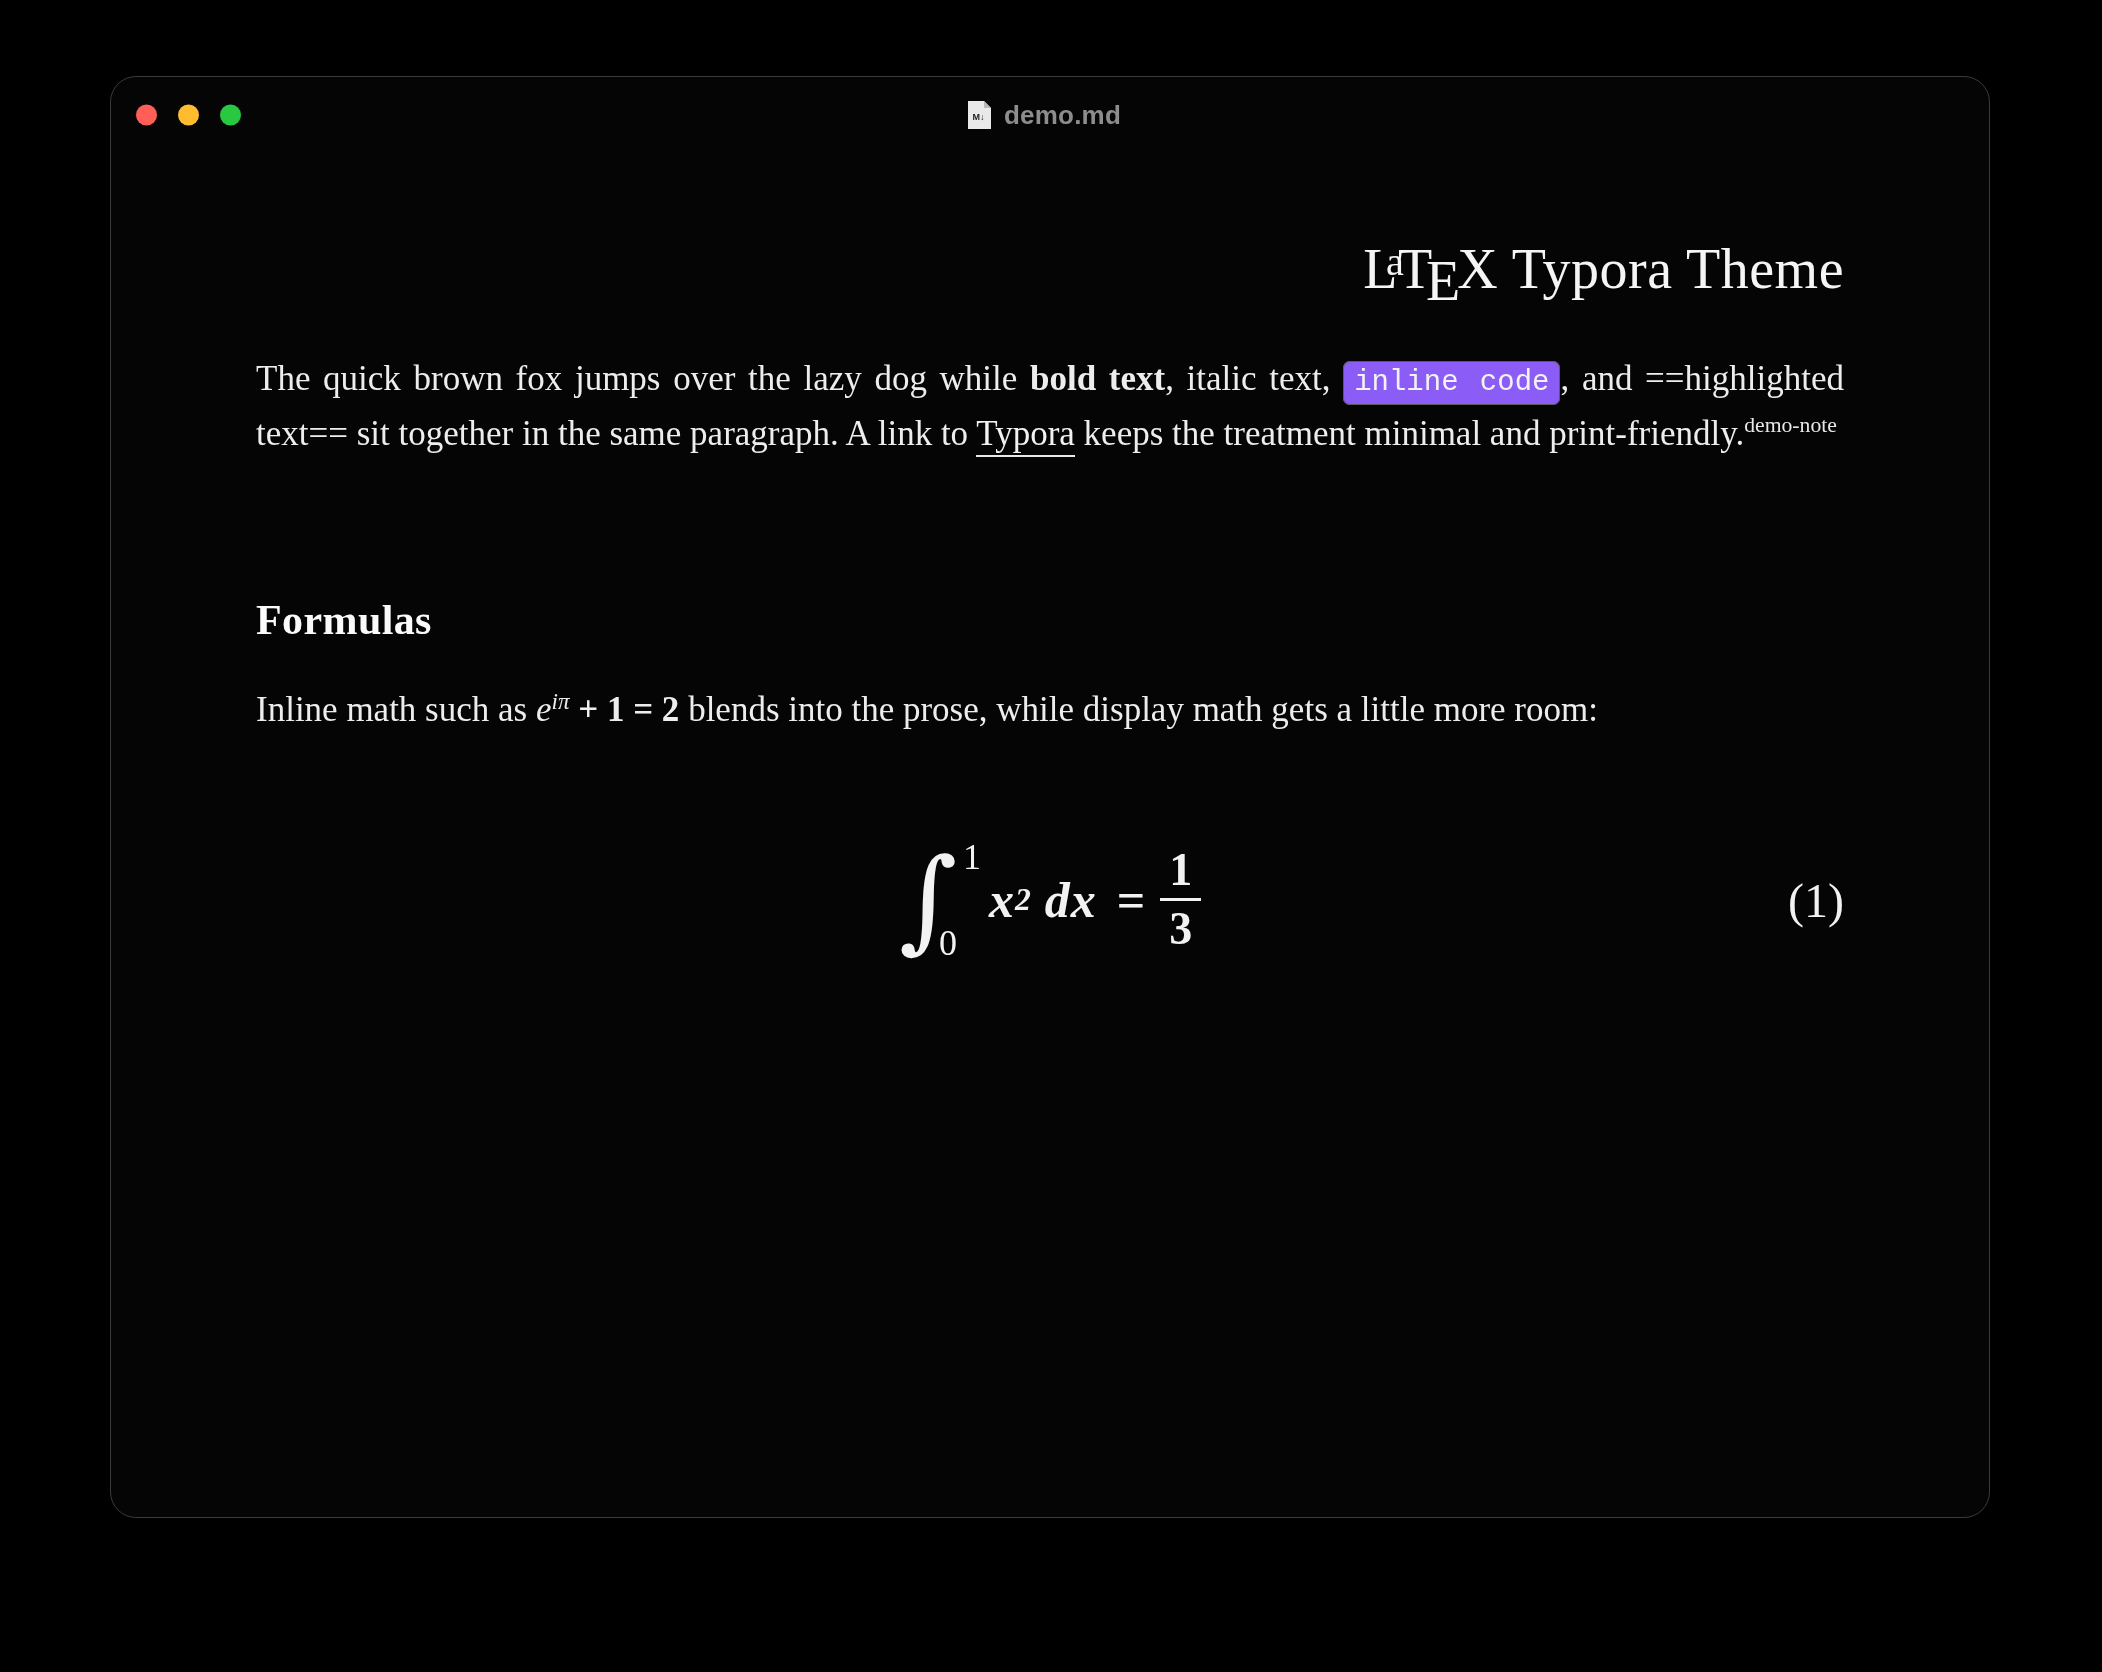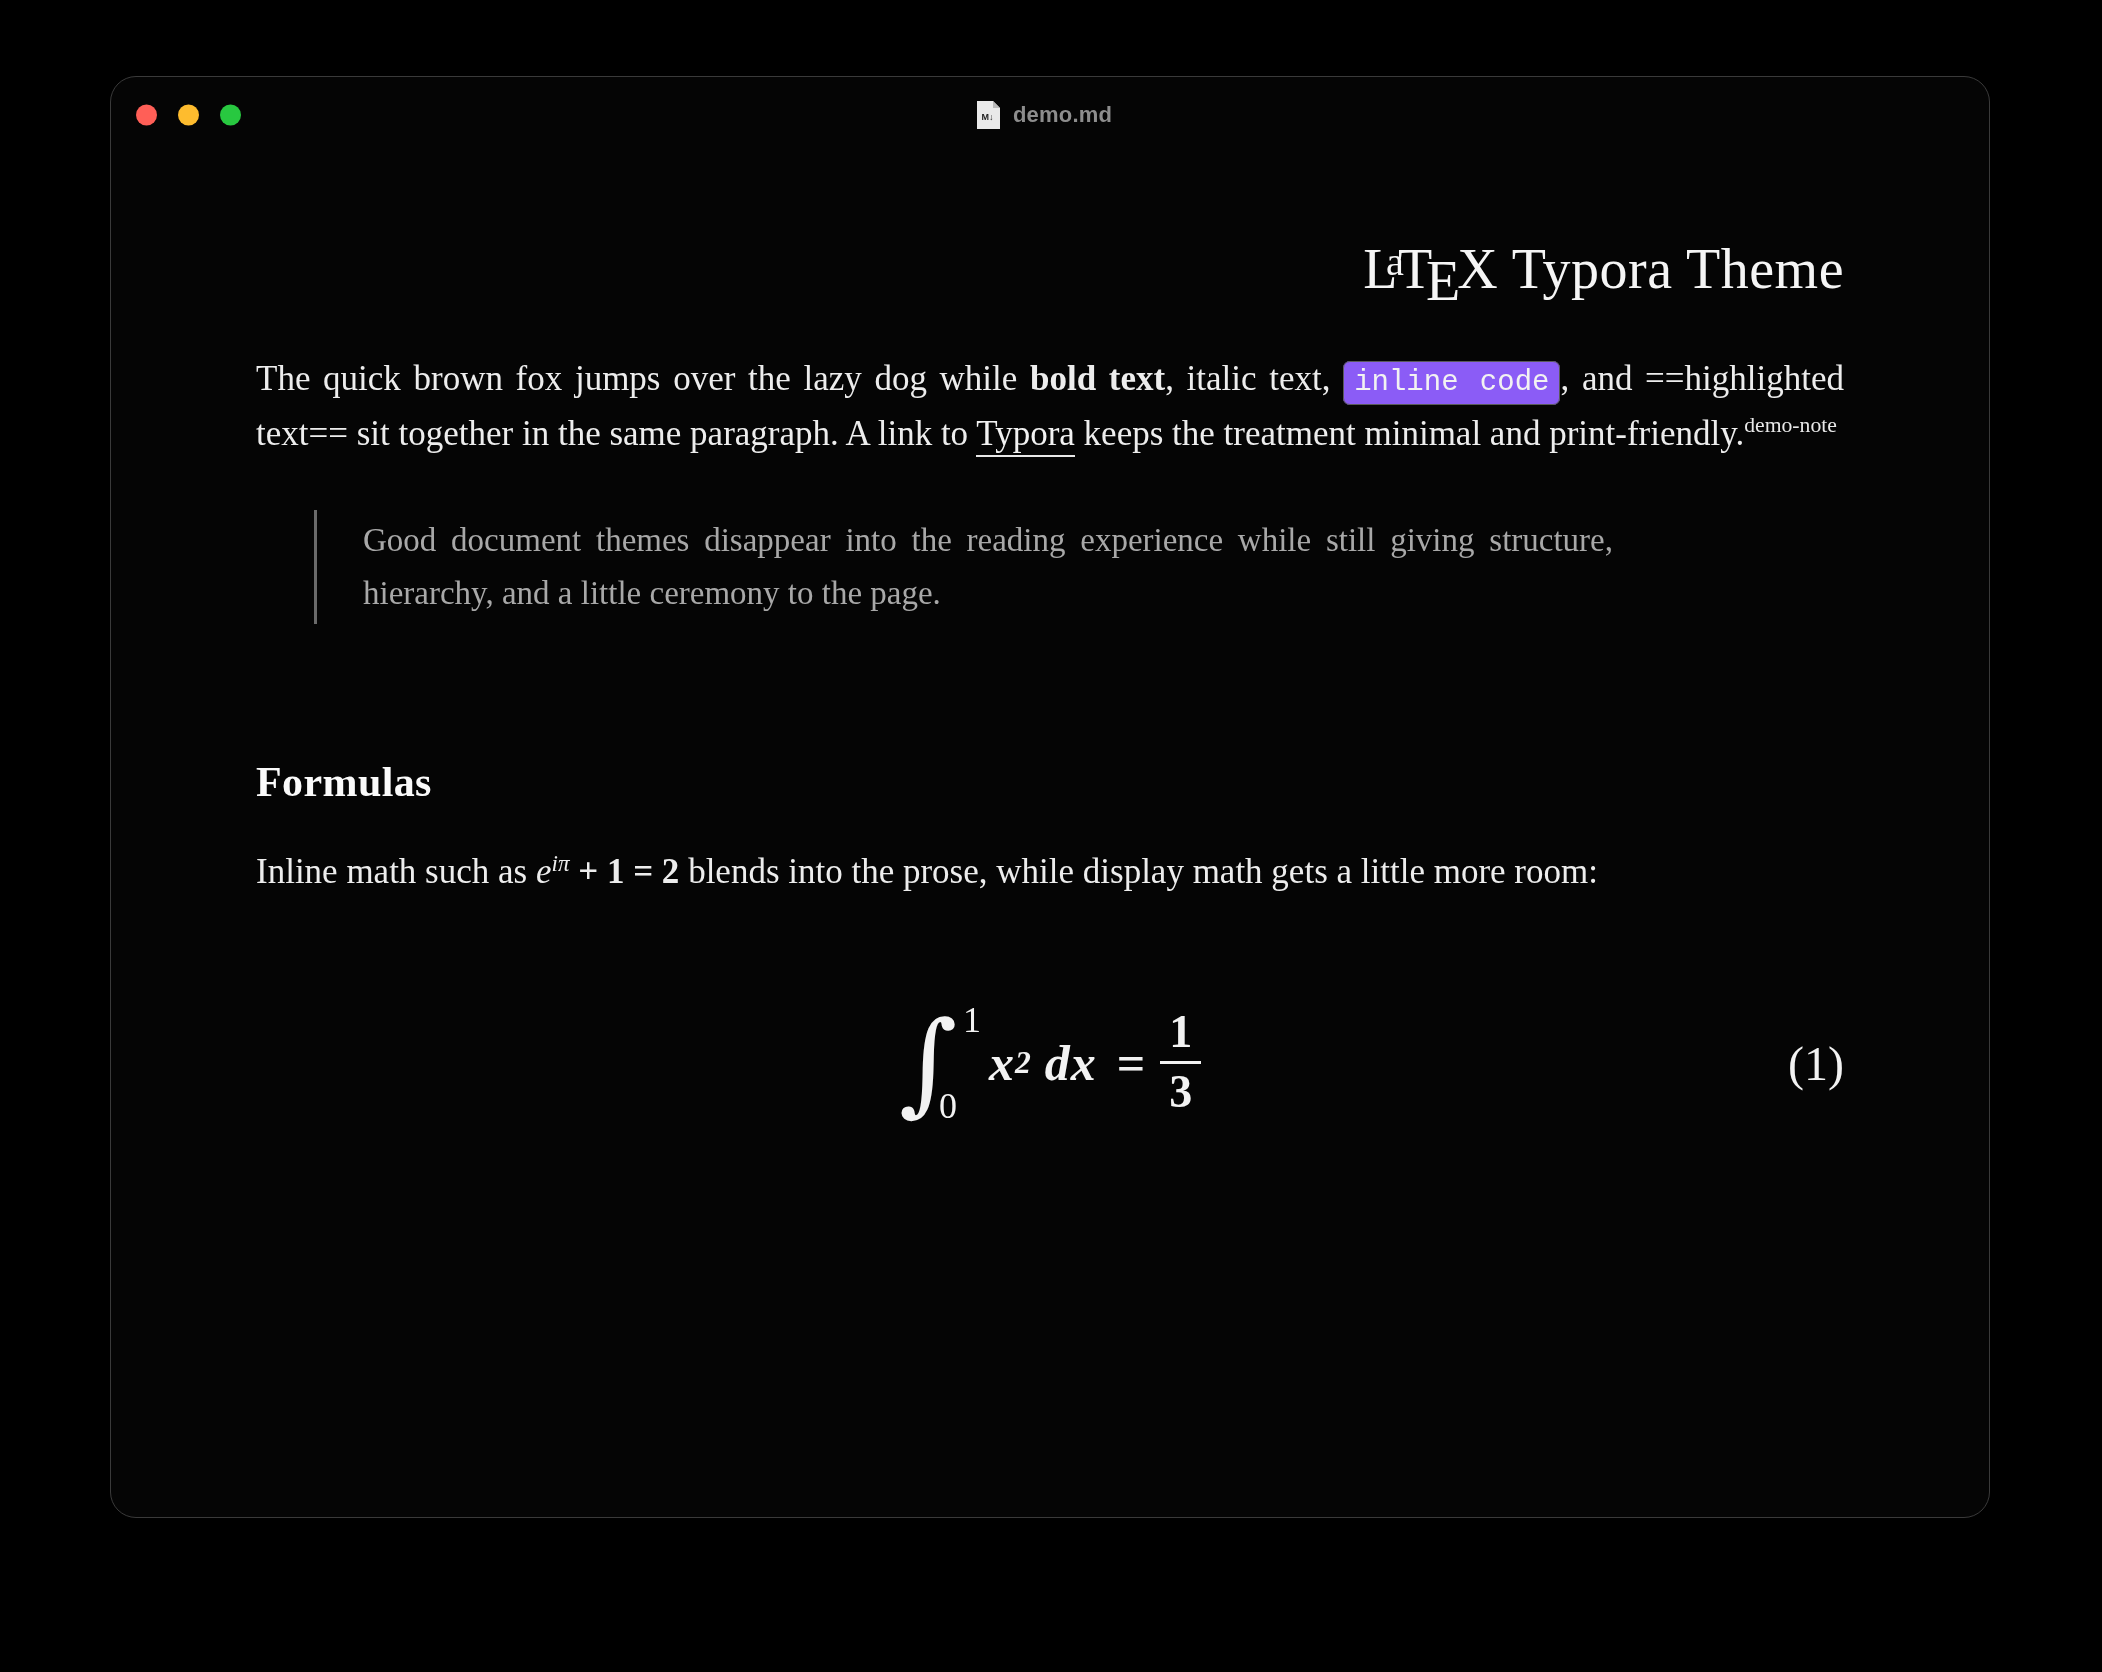--- a/index.html
+++ b/index.html
@@ -59,21 +59,21 @@
     transform: translateX(-6px);
   }
   .file-icon {
     width: 25px;
     height: 30px;
     display: block;
   }
   .win-title {
     color: #8d8d8d;
     font-family: "Liberation Sans", "DejaVu Sans", sans-serif;
-    font-size: 22px;
+    font-size: 26px;
     font-weight: bold;
     letter-spacing: 0.2px;
   }
 
   
   .doc {
     padding: 0 145px;
     color: #f2f2f2;
   }
   .doc-title {
@@ -248,23 +248,20 @@
     </div>
   </div>
 
   <div class="doc">
 
     <h1 class="doc-title"><span>L</span><span class="latex-a">a</span><span>T</span><span class="latex-e">E</span><span>X</span> <span>Typora Theme</span></h1>
 
 
     <p class="para"><span>The quick brown fox jumps over the lazy dog while </span><span class="b">bold text</span><span>, </span><span class="i">italic text</span><span>, </span><span class="code-inline">inline code</span><span>, and ==highlighted text== sit together in the same paragraph. A link to </span><a class="link" href="#">Typora</a><span> keeps the treatment minimal and print-friendly.</span><sup class="fnref">demo-note</sup></p>
 
-    <blockquote class="quote">
-      <p>Good document themes disappear into the reading experience while still giving structure, hierarchy, and a little ceremony to the page.</p>
-    </blockquote>
 
     <h2 class="section formulas">Formulas</h2>
 
     <p class="para"><span>Inline math such as </span><span class="mathi"><span>e</span><span class="sup">iπ</span><span class="mrm b"> + 1 = 2</span></span><span> blends into the prose, while display math gets a little more room:</span></p>
 
     <div class="display-eq">
       <div class="eq-center">
         <span class="intg">
           <span class="intsign">∫</span>
           <span class="lim">

